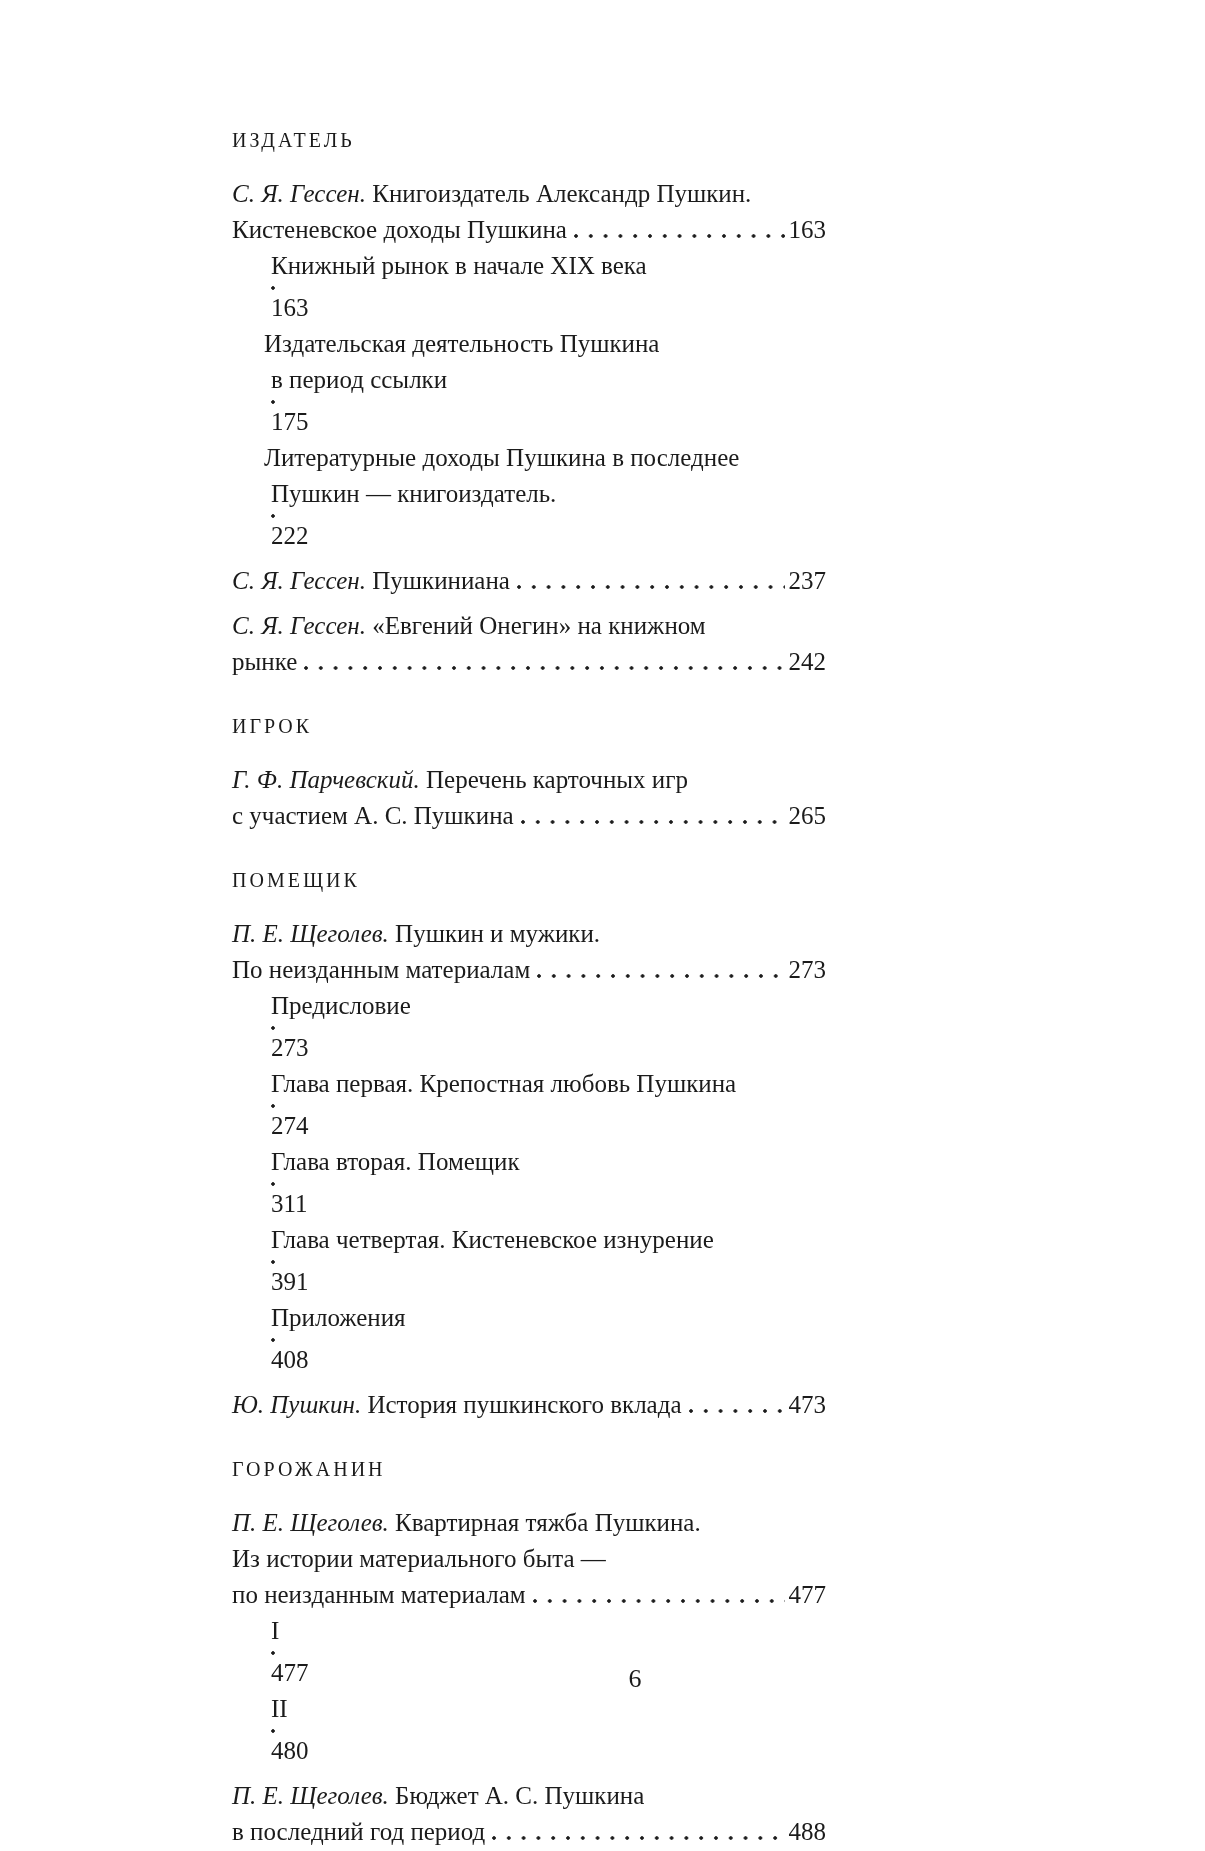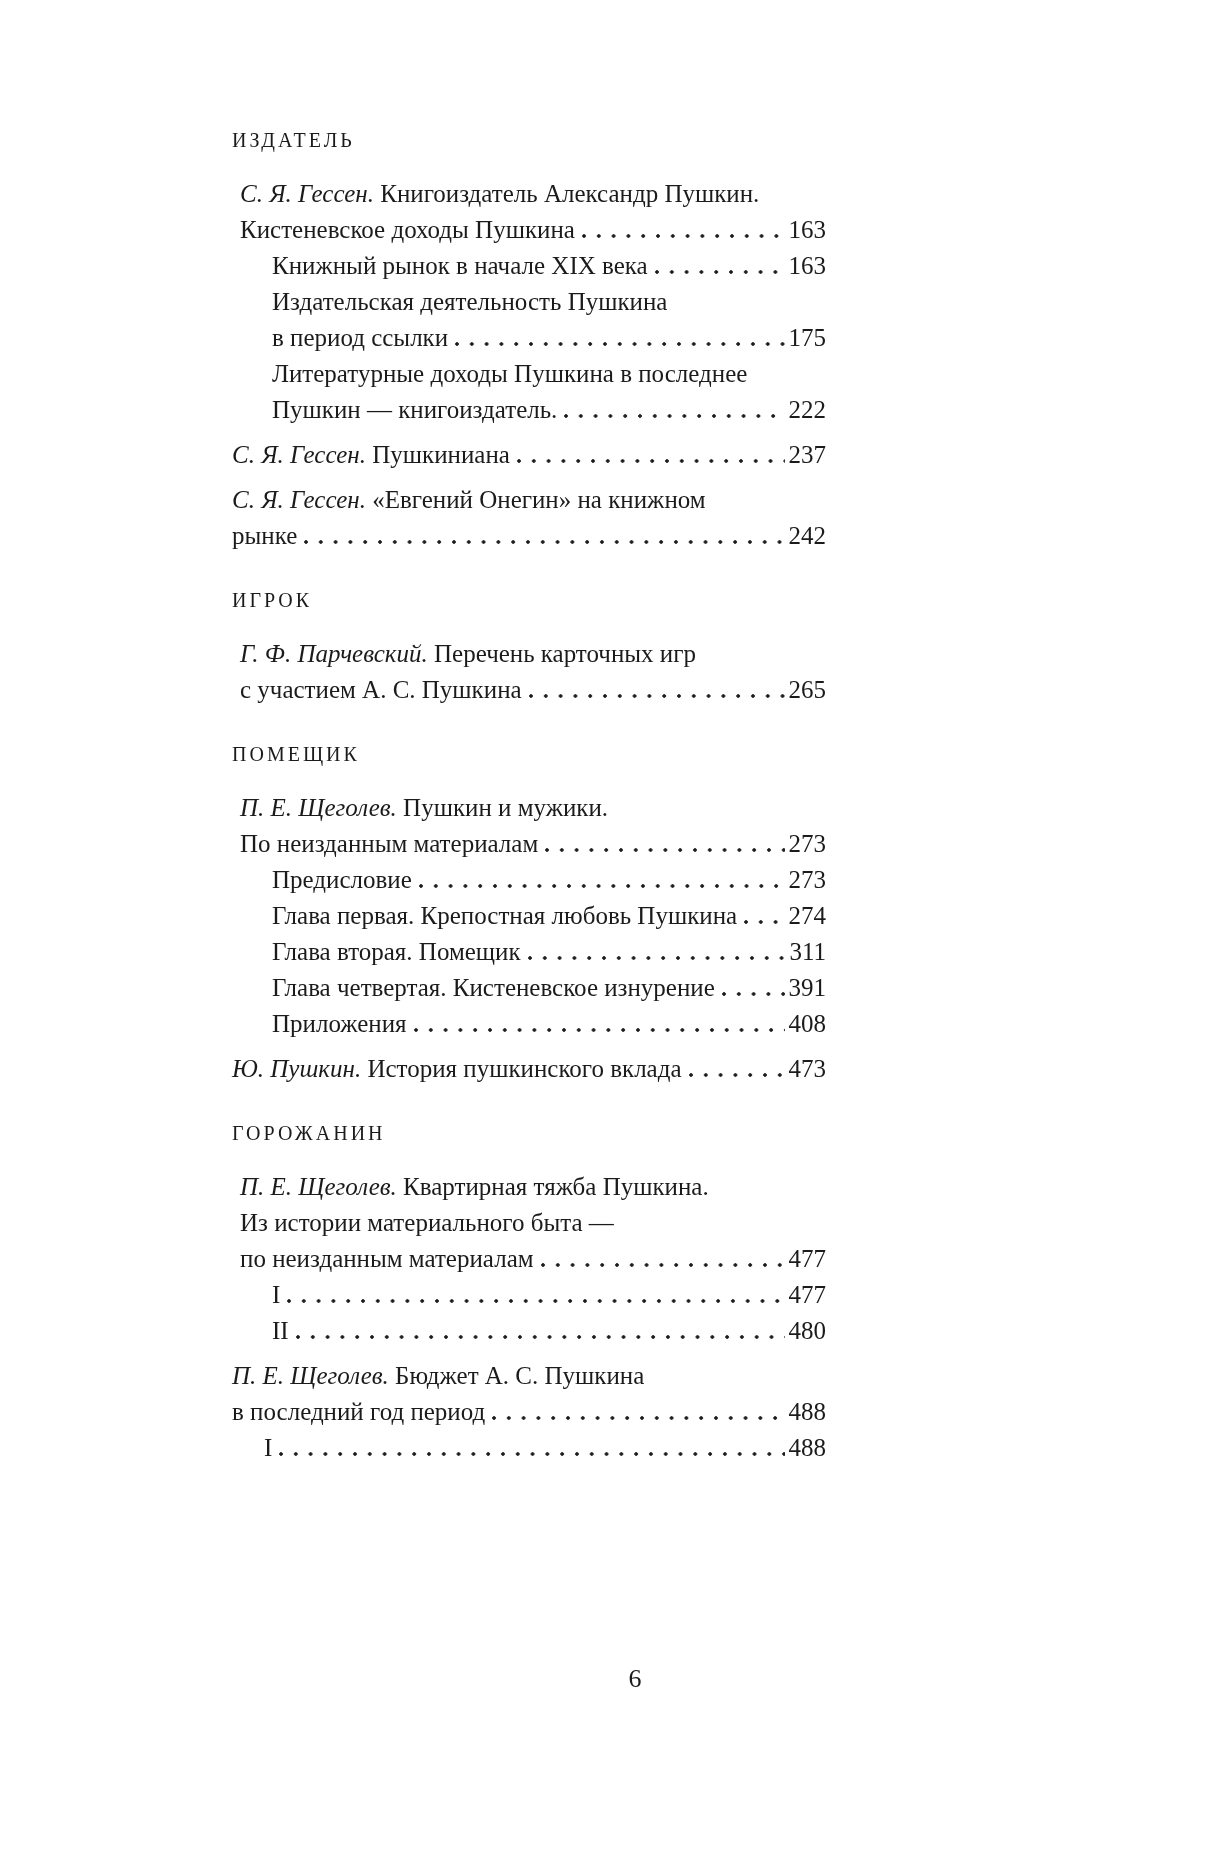--- a/index.html
+++ b/index.html
@@ -22,29 +22,29 @@
   .sec + .sec{margin-top:32px;}
   .sec-heading{
     font-size:20px;
     font-weight:400;
     letter-spacing:3px;
     margin:0 0 22px 0;
     line-height:28px;
   }
   .entries{}
   .entry{margin-top:9px;}
-  .entry:first-child{margin-top:0;margin-left:8px;}
+  .entry:first-child{margin-top:0;}
   .line{
     display:flex;
     align-items:baseline;
     font-size:25px;
     line-height:36px;
     white-space:pre;
   }
-  .line.ind{padding-left:32px;}
+  .line.ind{padding-left:32px;flex-direction:column;}
   .author{font-style:italic;}
   .dots{
     flex:1 1 auto;
     height:6px;
     margin-left:7px;
     margin-right:4px;
     background-image:radial-gradient(circle at 2px 2px,#1b1b1b 1.45px,rgba(0,0,0,0) 2.15px);
     background-size:14.8px 4px;
     background-position:left bottom;
     background-repeat:repeat-x;

